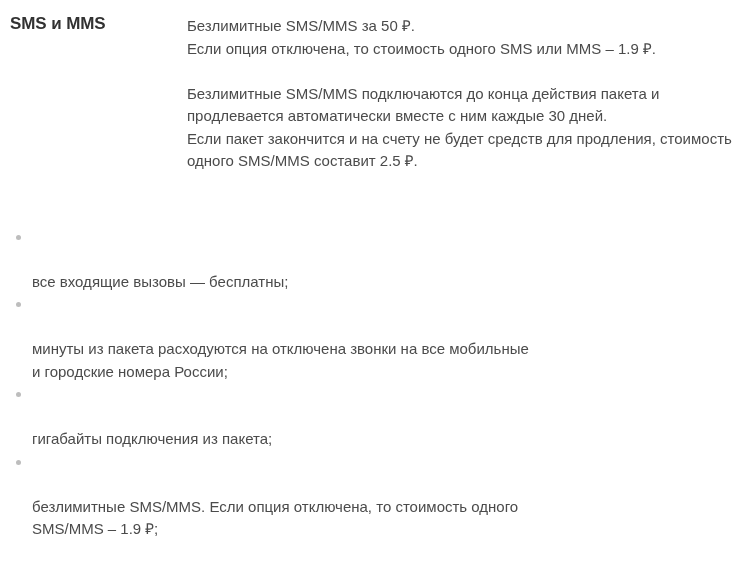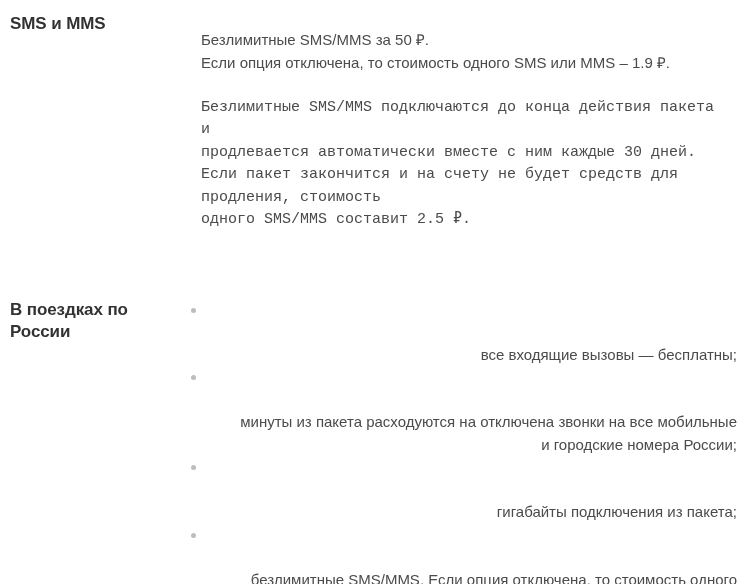--- a/index.html
+++ b/index.html
@@ -41,37 +41,35 @@
     letter-spacing: -0.1px;
   }
   .content-col {
     flex: 1 1 auto;
     min-width: 0;
     font-size: 15px;
     line-height: 22.5px;
     color: var(--body);
   }
   .content-col p {
-    margin: 16px;
+    margin: 2px;
     white-space: pre-line;
   }
   .para-gap {
     margin-top: 22.5px !important;
-    font-family: Liberation Mono, monospace;
   }
   ul.bullet-list {
     list-style: none;
     margin: 0 0 14px 0;
     padding: 0;
   }
   ul.bullet-list li {
     position: relative;
     padding-left: 22px;
     white-space: pre-line;
-    text-align: right;
   }
   .bullet-dot {
     position: absolute;
     left: 6px;
     top: 9px;
     width: 5px;
     height: 5px;
     border-radius: 50%;
     background: var(--bullet);
   }
@@ -87,21 +85,20 @@
       <p>Безлимитные SMS/MMS за 50 ₽.
 Если опция отключена, то стоимость одного SMS или MMS – 1.9 ₽.</p>
       <p class="para-gap">Безлимитные SMS/MMS подключаются до конца действия пакета и
 продлевается автоматически вместе с ним каждые 30 дней.
 Если пакет закончится и на счету не будет средств для продления, стоимость
 одного SMS/MMS составит 2.5 ₽.</p>
     </div>
   </div>
 
   <div class="section-row">
-    <div class="label-col">В поездках по России</div>
     <div class="content-col">
       <ul class="bullet-list">
         <li>
           <span class="bullet-dot"></span>
           <span>все входящие вызовы — бесплатны;</span>
         </li>
         <li>
           <span class="bullet-dot"></span>
           <span>минуты из пакета расходуются на отключена звонки на все мобильные
 и городские номера России;</span>

